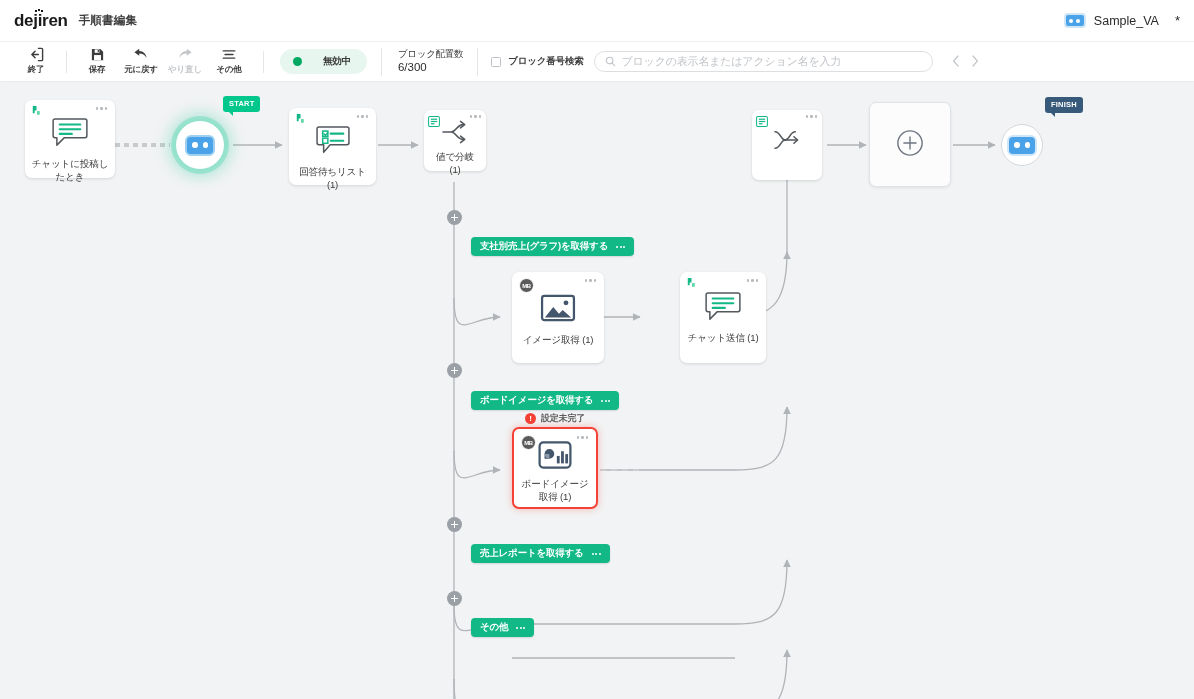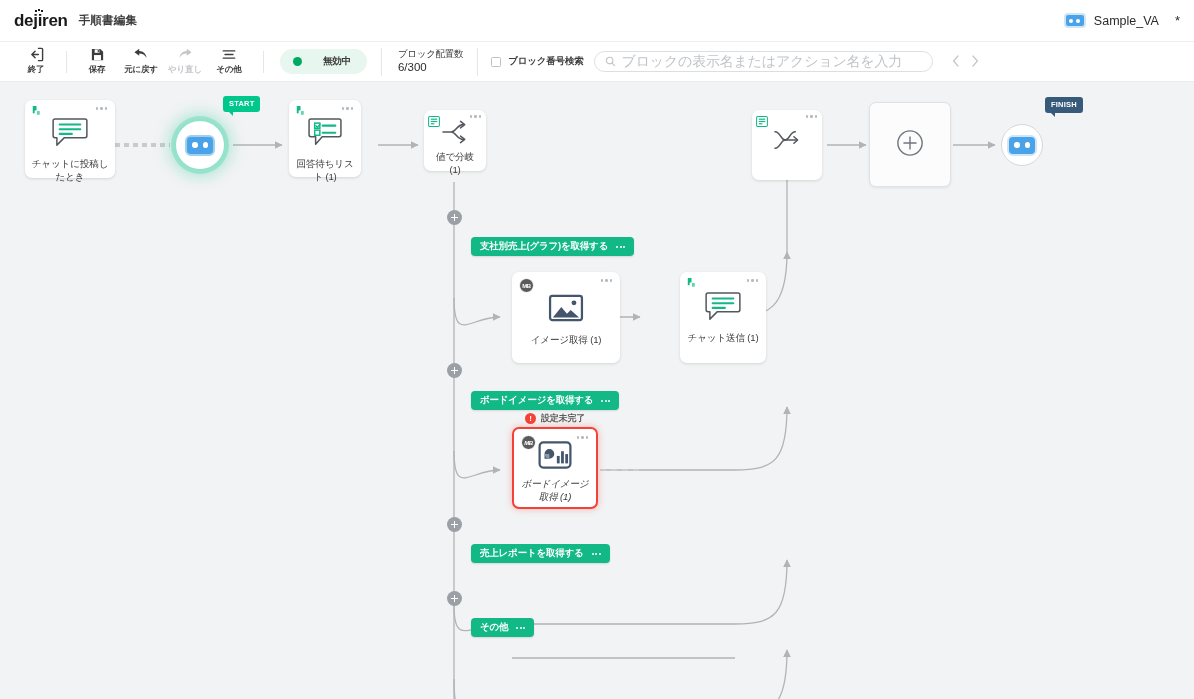--- a/index.html
+++ b/index.html
@@ -84,21 +84,21 @@
   .sq-check {
     width:10px; height:10px; border:1px solid #bdc1c6; border-radius:1.5px; background:#fff;
     cursor:pointer;
   }
   .sq-label { font-size:9.5px; color:#3d3d3d; font-weight:bold; letter-spacing:-0.2px;}
   .search-box {
     width:339px; height:21px; border:1px solid #dcdfe2; border-radius:11px;
     background:#fff; display:flex; align-items:center; gap:6px; padding:0 10px;
     margin-left:3px;
   }
-  .search-box .ph { font-size:14px; color:#c0c4c8; letter-spacing:-0.2px;}
+  .search-box .ph { font-size:11px; color:#c0c4c8; letter-spacing:-0.2px;}
   .nav-arrows { display:flex; align-items:center; gap:11px; margin-left:12px; }
   .nav-arrows div { cursor:pointer; }
 
   
   .canvas { position:absolute; left:0; top:82px; width:1194px; height:617px; background:#f2f3f4; }
   .canvas svg.wires { position:absolute; left:0; top:0; width:1194px; height:617px; }
 
   
   .node {
     position:absolute; background:#fff; border-radius:7px;
@@ -116,21 +116,21 @@
   }
   .node .kebab i { width:2.5px; height:2.5px; background:#b6babd; border-radius:50%; display:block;}
   .corner-badge { position:absolute; top:4px; left:5px; }
   .avatar-badge {
     position:absolute; top:6px; left:7px;
     width:15px; height:15px; border-radius:50%;
     background:#5b5b5b; border:1.5px solid #fff;
     display:flex; align-items:center; justify-content:center;
     color:#fff; font-size:6px; font-weight:bold; letter-spacing:-0.3px;
   }
-  .node.error { border:2px solid #f44336; box-shadow:0 0 7px rgba(244,67,54,0.35);font-style:italic; }
+  .node.error { border:2px solid #f44336; box-shadow:0 0 7px rgba(244,67,54,0.35); }
 
   
   .bot {
     position:absolute; border-radius:50%;
     display:flex; align-items:center; justify-content:center;
     cursor:pointer;
   }
   .bot .face {
     width:30px; height:21px; border-radius:6px;
     display:flex; align-items:center; justify-content:center; gap:5px;
@@ -396,21 +396,21 @@
   </div>
 
   <div class="bot start" style="left:176px; top:39px;">
     <div class="face">
         <span></span>
         <span></span>
       </div>
   </div>
   <div class="flag start" style="left:223px; top:14px;">START</div>
 
-  <div class="node" style="left:289px; top:18px; width:72px; height:77px;">
+  <div class="node" style="left:289px; top:26px; width:87px; height:77px;">
     <span class="corner-badge">
       <svg width="13" height="13" viewBox="0 0 14 14">
           <path d="M3 1h4v5H5v3H3z" fill="#12b886"></path>
           <path d="M7.5 6.5h3v4h-3z" fill="#5fd6a8"></path>
         </svg>
     </span>
     <span class="kebab">
         <i></i>
         <i></i>
         <i></i>
@@ -459,21 +459,21 @@
 
   <div class="branch-pill" style="left:471px; top:155px;">
     <span>支社別売上(グラフ)を取得する</span>
     <span class="dots">
         <i></i>
         <i></i>
         <i></i>
       </span>
   </div>
 
-  <div class="node" style="left:512px; top:190px; width:108px; height:91px;">
+  <div class="node" style="left:512px; top:190px; width:92px; height:91px;">
     <span class="avatar-badge">MB</span>
     <span class="kebab">
         <i></i>
         <i></i>
         <i></i>
       </span>
     <span class="nd-icon" style="margin-top:21px;">
       <svg width="36" height="30" viewBox="0 0 38 32">
         <rect x="2" y="3" width="34" height="26" rx="2.5" fill="none" stroke="#44566b" stroke-width="2.4"></rect>
         <circle cx="27.5" cy="10.5" r="2.6" fill="#44566b"></circle>

